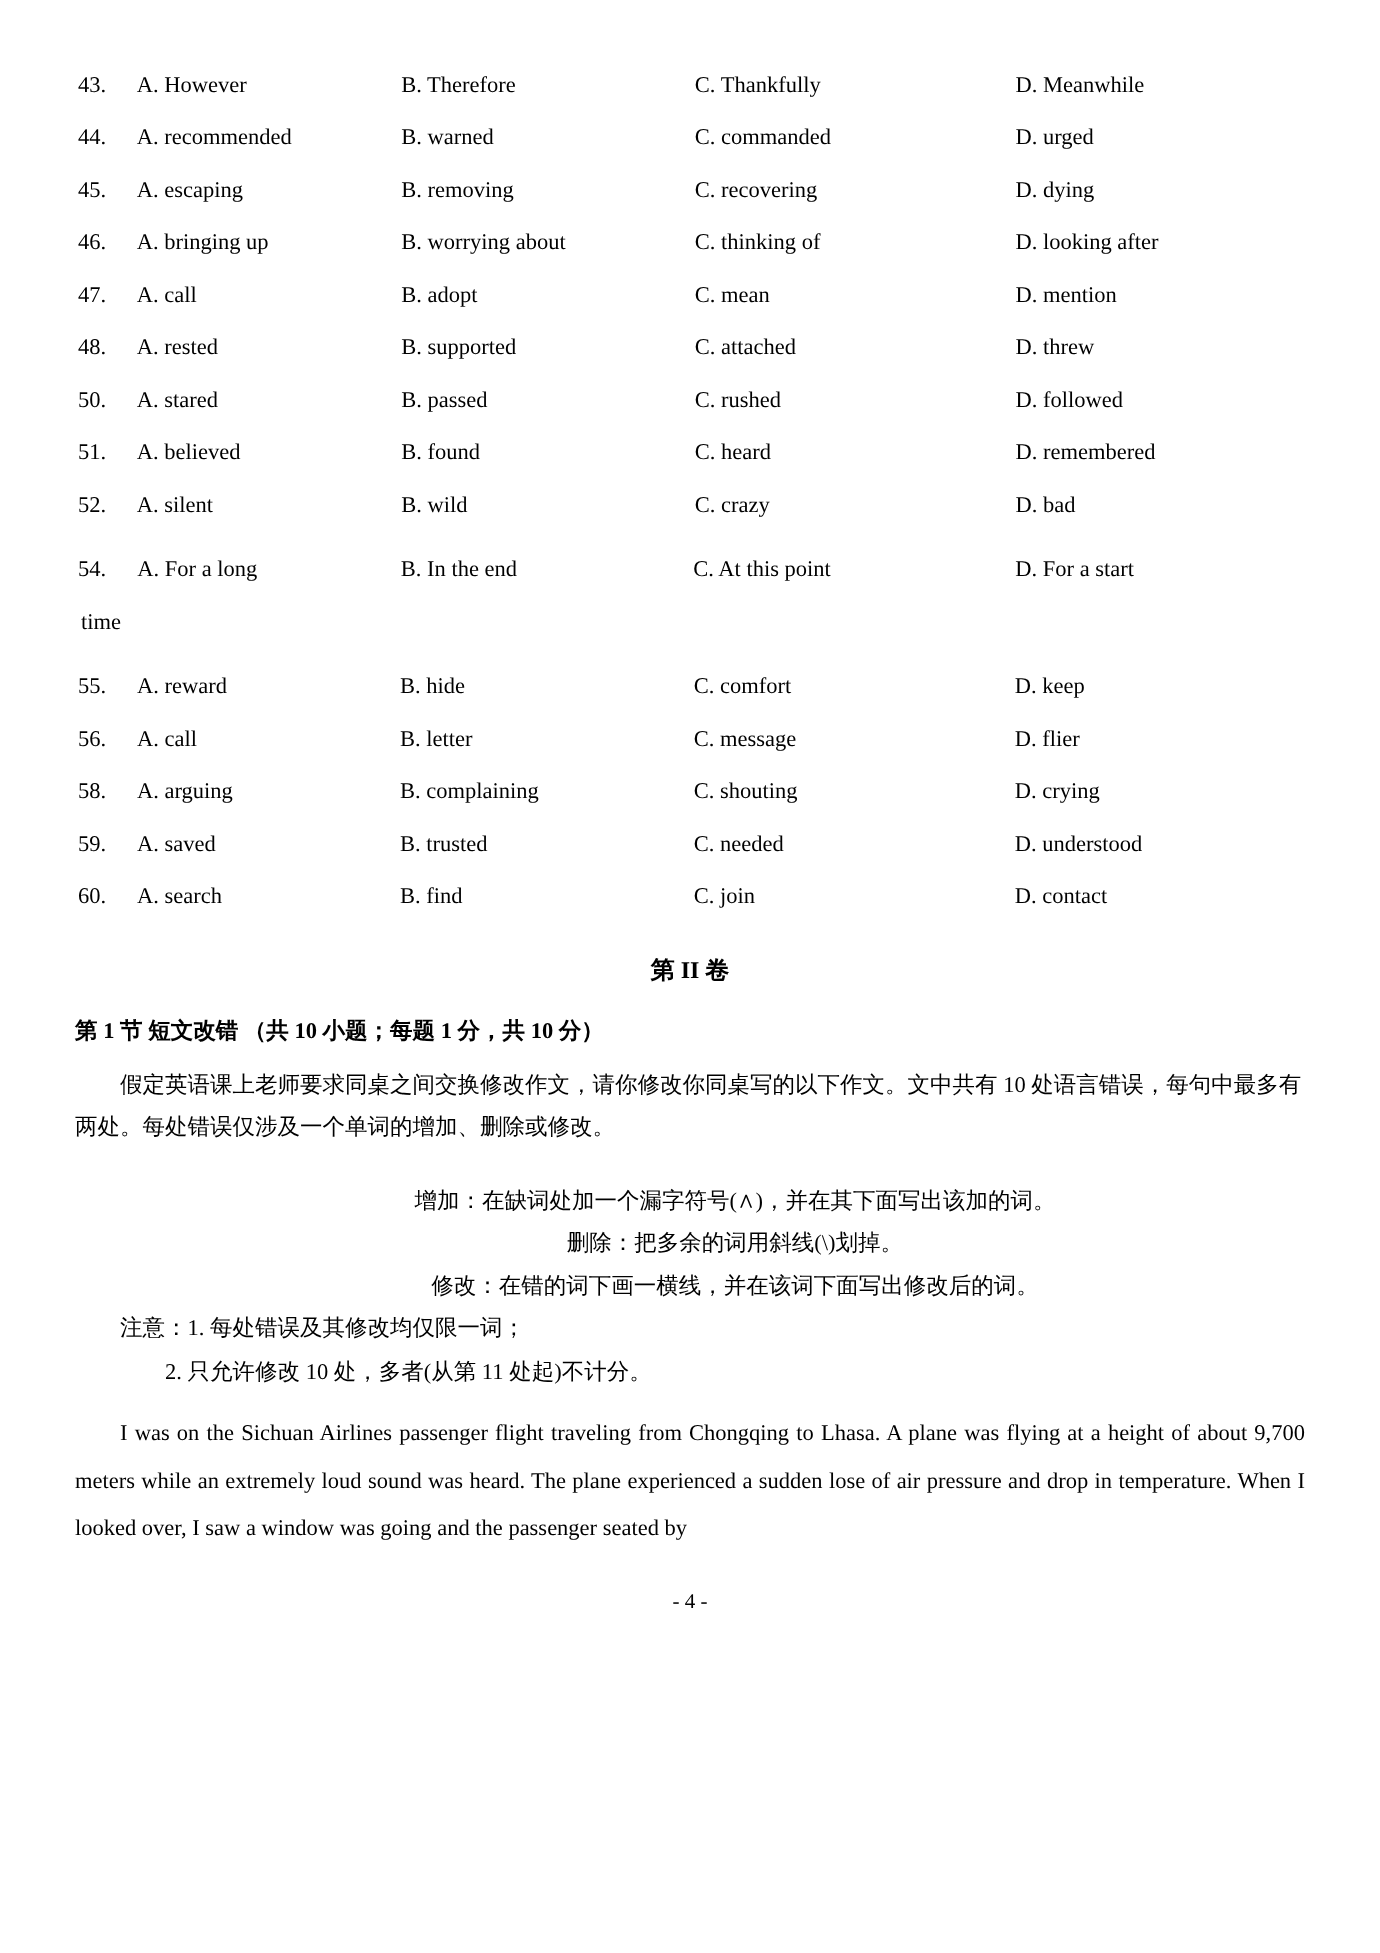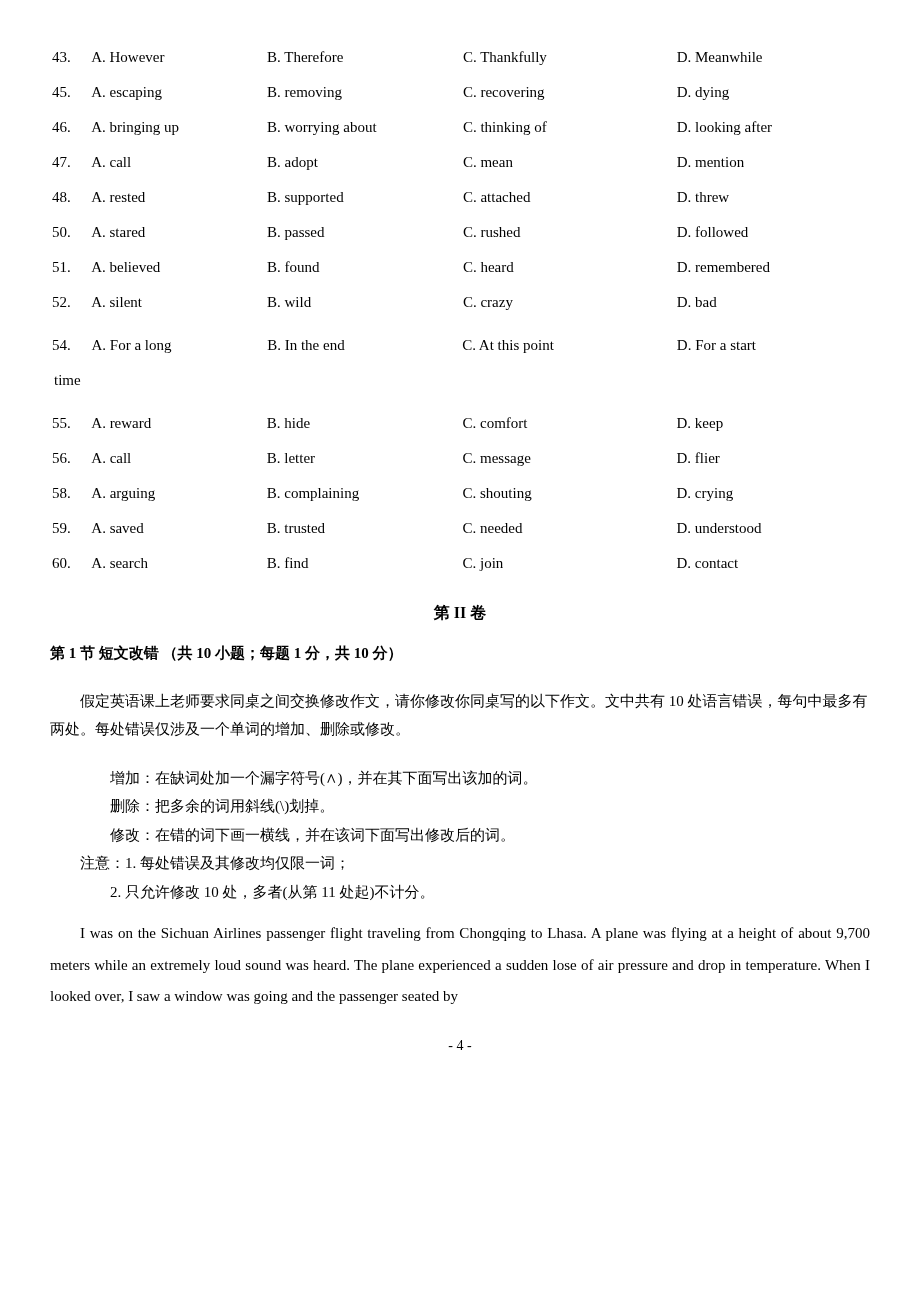--- a/index.html
+++ b/index.html
@@ -35,30 +35,31 @@
     }
     .section-divider {
       text-align: center;
       font-size: 16px;
       font-weight: bold;
       margin: 18px 0 12px 0;
     }
     .section-header {
       font-size: 15px;
       font-weight: bold;
-      margin-bottom: 20px;
+      margin-bottom: 8px;
     }
     .instruction-block {
       margin-bottom: 20px;
       text-indent: 2em;
       line-height: 1.9;
     }
     .instruction-item {
       margin-left: 4em;
       line-height: 1.9;
+      text-align: center;
     }
     .instruction-note {
       margin-left: 2em;
       line-height: 1.9;
     }
     .passage-block {
       margin-top: 12px;
       text-indent: 2em;
       line-height: 2.1;
       text-align: justify;
@@ -80,20 +81,27 @@
     <col class="col-c">
     <col class="col-d">
   </colgroup>
   <tbody id="q-rows-1">
       <tr>
       <td>43.</td>
       <td>A. However</td>
       <td>B. Therefore</td>
       <td>C. Thankfully</td>
       <td>D. Meanwhile</td>
+    </tr>
+      <tr>
+      <td>44.</td>
+      <td>A. recommended</td>
+      <td>B. warned</td>
+      <td>C. commanded</td>
+      <td>D. urged</td>
     </tr>
       <tr>
       <td>45.</td>
       <td>A. escaping</td>
       <td>B. removing</td>
       <td>C. recovering</td>
       <td>D. dying</td>
     </tr>
       <tr>
       <td>46.</td>

